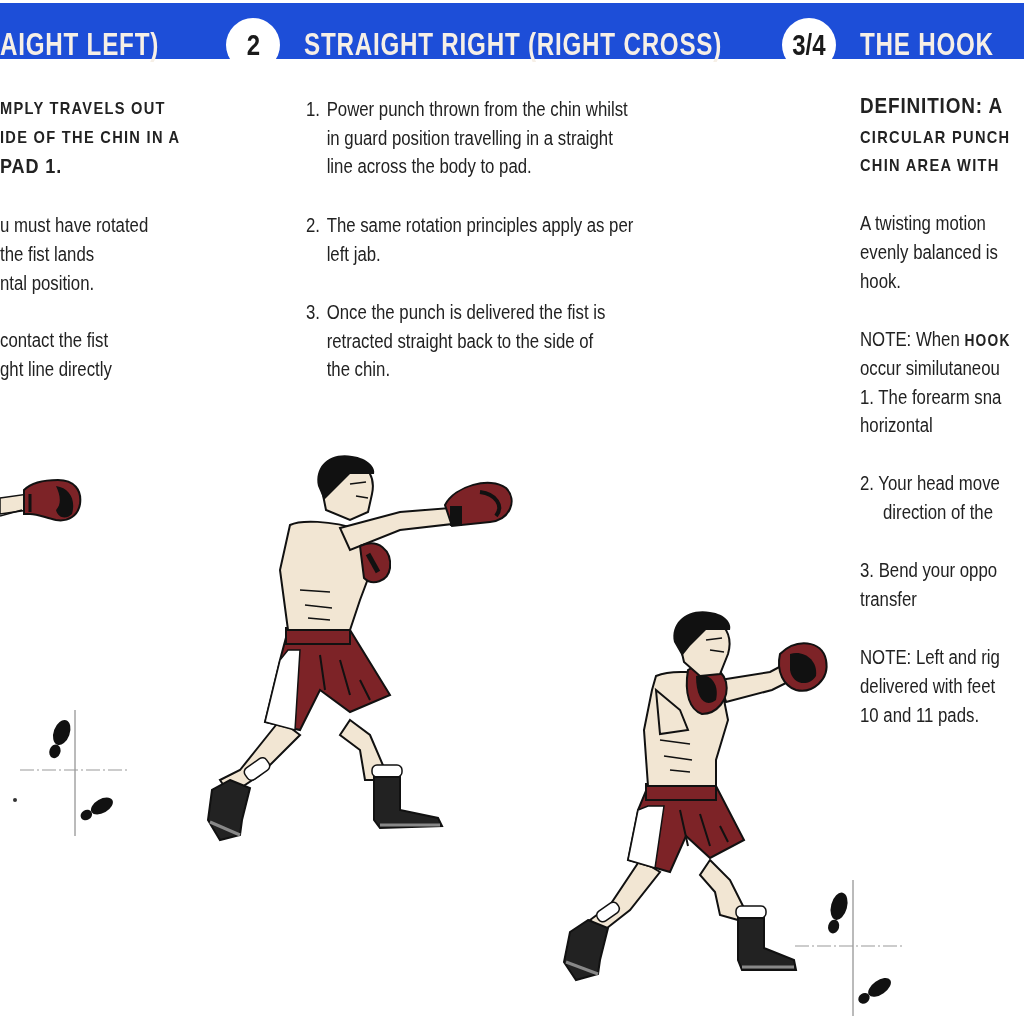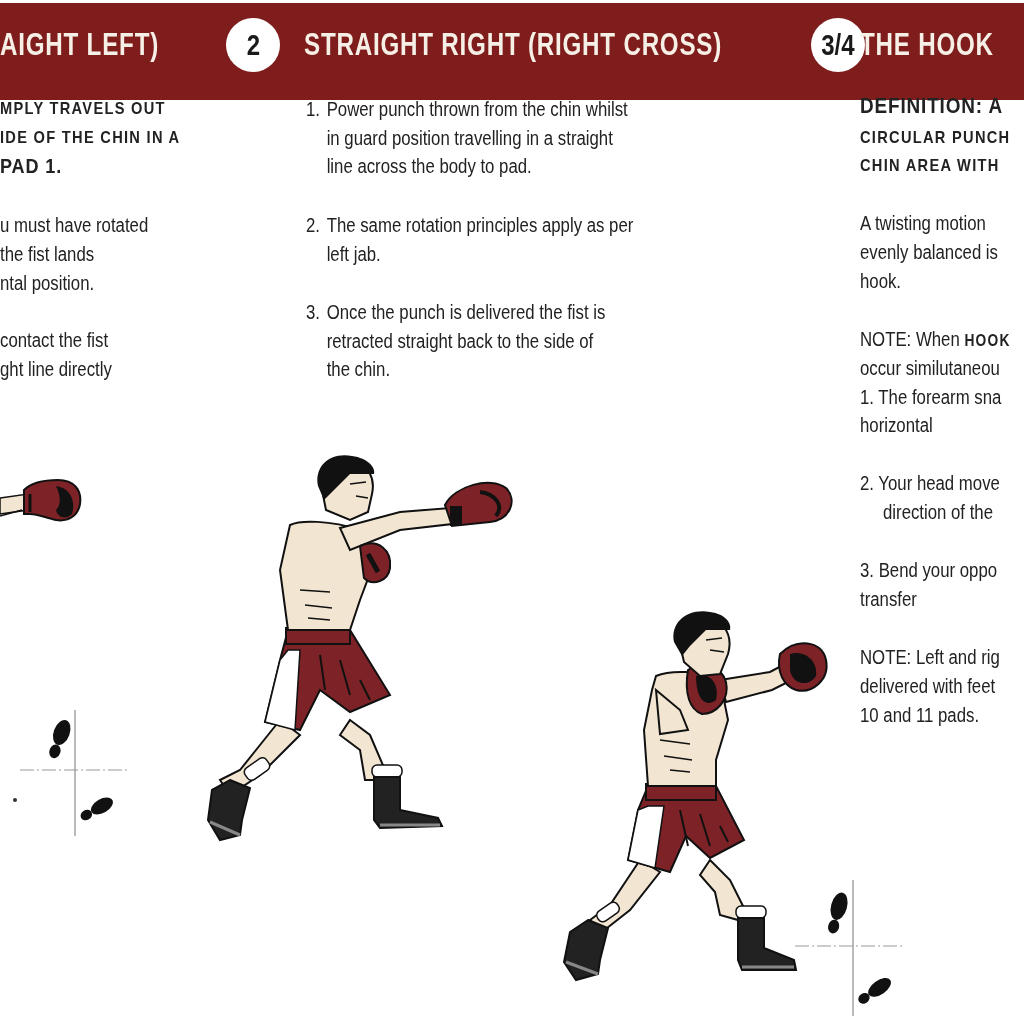--- a/index.html
+++ b/index.html
@@ -3,22 +3,22 @@
 <meta charset="utf-8">
 <style>
   html, body { margin:0; padding:0; }
   body {
     width:1024px; height:1024px; overflow:hidden; position:relative;
     background:#ffffff;
     font-family:"Liberation Sans", sans-serif;
     color:#1e1e1e;
   }
   .header-band {
-    position:absolute; left:0; top:3px; width:1024px; height:97px;
-    background:#7f1d1d;
+    position:absolute; left:0; top:3px; width:1024px; height:56px;
+    background:#1d4ed8;
   }
   .hdr-title {
     position:absolute; top:24px; color:#f6efe6;
     font-family:"Liberation Sans", sans-serif; font-weight:bold;
     font-size:31px; letter-spacing:1px; white-space:nowrap;
     transform:scaleX(0.78); transform-origin:left center;
   }
   .num-badge {
     position:absolute; top:15px; width:54px; height:54px; border-radius:50%;
     background:#ffffff; color:#1a1a1a; font-weight:bold;
@@ -41,21 +41,21 @@
 <body>
 
 <div class="header-band">
   <div class="hdr-title" style="left:0px;">AIGHT LEFT)</div>
 
   <div class="num-badge" style="left:226px;">
     <span>2</span>
   </div>
   <div class="hdr-title" style="left:304px;">STRAIGHT RIGHT (RIGHT CROSS)</div>
 
-  <div class="num-badge" style="left:811px;">
+  <div class="num-badge" style="left:782px;">
     <span>3/4</span>
   </div>
   <div class="hdr-title" style="left:860px;">THE HOOK</div>
 </div>
 
 <div>
   <div class="txt caps" style="left:0px;top:95px;">MPLY TRAVELS OUT</div>
   <div class="txt caps" style="left:0px;top:124px;">IDE OF THE CHIN IN A</div>
   <div class="txt caps-lg" style="left:0px;top:152px;">PAD 1.</div>
 

